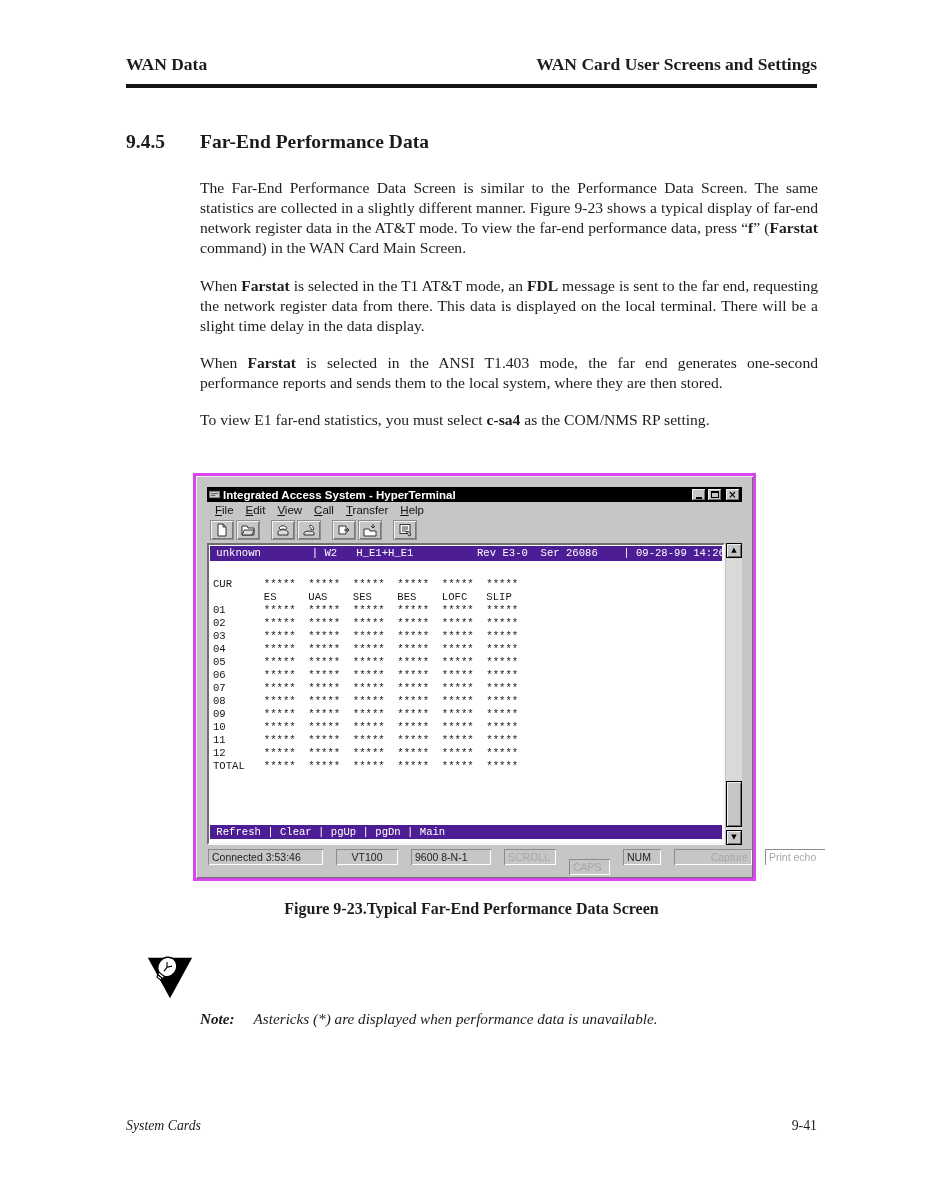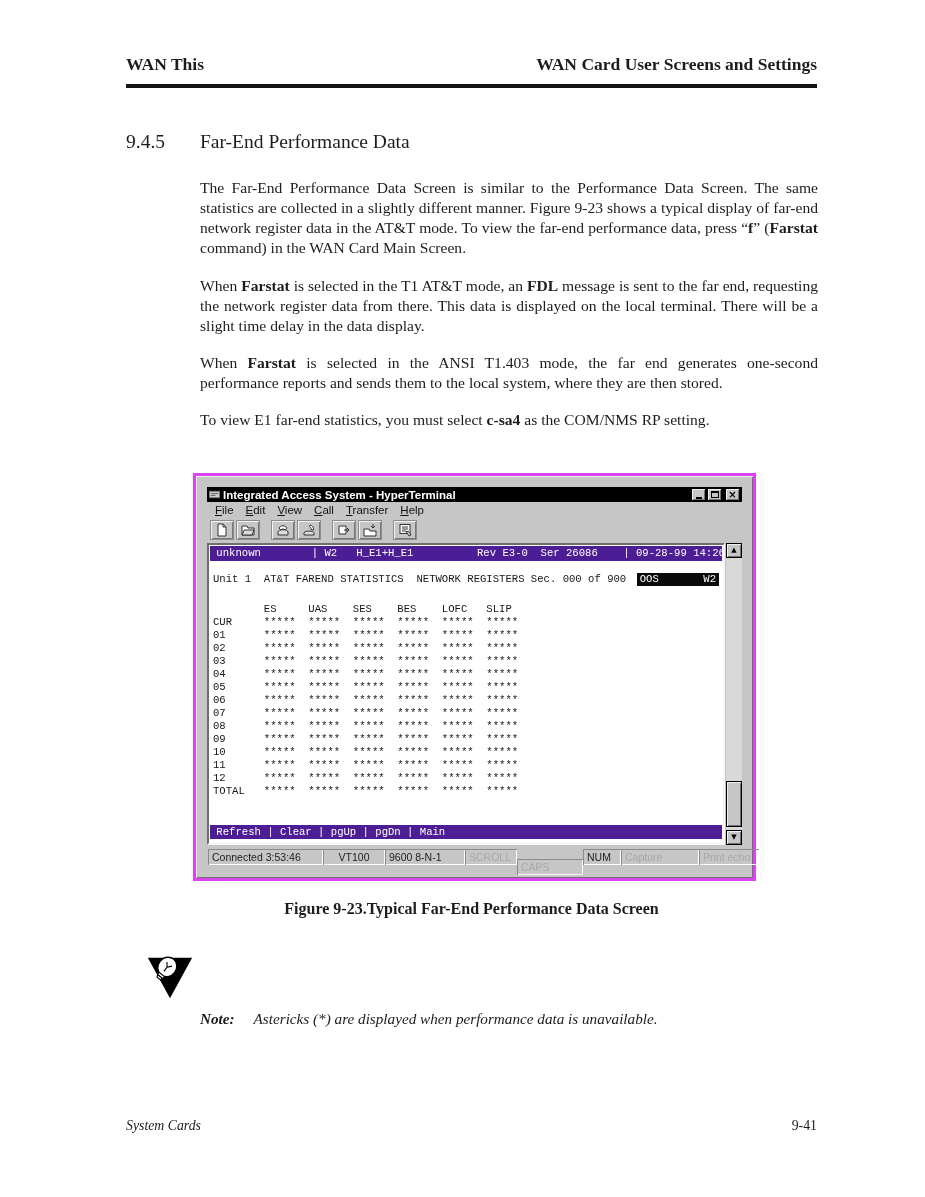--- a/index.html
+++ b/index.html
@@ -3,21 +3,21 @@
 <meta charset="utf-8">
 <style>
   *{margin:0;padding:0;box-sizing:border-box}
   html,body{background:#8a8a8a}
   .page{position:relative;width:925px;height:1197px;margin:0 auto;background:#ffffff;
         font-family:"Liberation Serif",serif;color:#1c1c1c;overflow:hidden}
 
   
   .header{position:absolute;left:126px;right:108px;top:54px;display:flex;justify-content:space-between;
           font-weight:bold;font-size:17.5px;padding-bottom:9px;border-bottom:4px solid #141414}
-  .section-heading{position:absolute;left:126px;top:131px;display:flex;font-size:19.5px;font-weight:normal}
+  .section-heading{position:absolute;left:126px;top:131px;display:flex;font-size:19.5px;font-weight:bold}
   .section-heading .num{width:74px}
   .para{position:absolute;left:200px;width:618px;font-size:15.6px;line-height:19.9px;text-align:justify}
   .p0{top:178px}.p1{top:276px}.p2{top:353px}.p3{top:410px}
   .para b{font-weight:bold}
   .caption{position:absolute;left:126px;right:108px;top:900px;text-align:center;font-weight:bold;font-size:16px}
   .note-icon{position:absolute;left:146px;top:955px;width:48px;height:47px}
   .note-row{position:absolute;left:200px;top:1010px;width:620px;display:flex;gap:19px;
             font-size:15.2px;font-style:italic}
   .note-label{font-weight:bold}
   .footer{position:absolute;left:126px;right:108px;top:1118px;display:flex;justify-content:space-between;font-size:13.8px}
@@ -64,35 +64,35 @@
   .bottombar{margin:auto 1px 4px;line-height:14px}
 
   .scroll{width:16px;flex:none;margin-left:1px;display:flex;flex-direction:column}
   .sbtn{height:15px;flex:none;background:#c6c6c6;border:1px solid #000;
         box-shadow:inset 1px 1px 0 #f0f0f0,inset -1px -1px 0 #707070;
         font:7px/13px "DejaVu Sans",sans-serif;text-align:center;color:#000;padding:0}
   .strack{flex:1;position:relative;background:#d9d9d9}
   .sthumb{position:absolute;left:0;right:0;bottom:3px;height:46px;background:#c6c6c6;border:1px solid #000;
           box-shadow:inset 1px 1px 0 #f0f0f0,inset -1px -1px 0 #707070}
 
-  .statusbar{height:20px;flex:none;display:flex;align-items:center;gap:0;margin-top:2px;padding:0 1px;
+  .statusbar{height:20px;flex:none;display:flex;align-items:center;gap:13px;margin-top:2px;padding:0 1px;
              font-size:10.5px;color:#222}
   .panel{height:16px;line-height:14px;padding:1px 4px;white-space:nowrap;overflow:hidden;flex:none;
          box-shadow:inset 1px 1px 0 #8b8b8b,inset -1px -1px 0 #fff}
   .panel.disabled{color:#a8a8a8}
   .grip{width:13px;height:13px;margin-left:auto;align-self:flex-end;
         background:repeating-linear-gradient(135deg,transparent 0 2px,#8f8f8f 2px 3px,#fdfdfd 3px 4px)}
 </style>
 </head>
 <body>
 
 <div class="page">
 
   <div class="header">
-    <span>WAN This</span>
+    <span>WAN Data</span>
     <span>WAN Card User Screens and Settings</span>
   </div>
 
   <div class="section-heading">
     <span class="num">9.4.5</span>
     <span>Far-End Performance Data</span>
   </div>
 
   <p class="para p0">The Far-End Performance Data Screen is similar to the Performance Data Screen. The same statistics are collected in a slightly different manner. Figure 9-23 shows a typical display of far-end network register data in the AT&amp;T mode. To view the far-end performance data, press “<b>f</b>” (<b>Farstat</b> command) in the WAN Card Main Screen.</p>
   <p class="para p1">When <b>Farstat</b> is selected in the T1 AT&amp;T mode, an <b>FDL</b> message is sent to the far end, requesting the network register data from there. This data is displayed on the local terminal. There will be a slight time delay in the data display.</p>
@@ -174,27 +174,23 @@
             <rect x="2" y="1.5" width="10" height="9" fill="#fff" stroke="#333"></rect>
             <path d="M4 4h6M4 6h6M4 8h4" stroke="#333"></path>
             <path d="M8 8.5l3 4.5 2-1-2.5-3.5z" fill="#ddd" stroke="#333"></path>
           </svg>
         </button>
       </div>
 
     <div class="client">
       <div class="termframe">
         <div class="invbar"> unknown        | W2   H_E1+H_E1          Rev E3-0  Ser 26086    | 09-28-99 14:26</div>
-        <div class="unitline">
-          <span class="tline">Unit 1  AT&amp;T FAREND STATISTICS  NETWORK REGISTERS Sec. 000 of 900</span>
-          <span class="badge">OOS       W2</span>
-        </div>
         <div class="stats">
+            <div class="tline">CUR     *****  *****  *****  *****  *****  *****  </div>
             <div class="tline">        ES     UAS    SES    BES    LOFC   SLIP   </div>
-            <div class="tline">CUR     *****  *****  *****  *****  *****  *****  </div>
             <div class="tline">01      *****  *****  *****  *****  *****  *****  </div>
             <div class="tline">02      *****  *****  *****  *****  *****  *****  </div>
             <div class="tline">03      *****  *****  *****  *****  *****  *****  </div>
             <div class="tline">04      *****  *****  *****  *****  *****  *****  </div>
             <div class="tline">05      *****  *****  *****  *****  *****  *****  </div>
             <div class="tline">06      *****  *****  *****  *****  *****  *****  </div>
             <div class="tline">07      *****  *****  *****  *****  *****  *****  </div>
             <div class="tline">08      *****  *****  *****  *****  *****  *****  </div>
             <div class="tline">09      *****  *****  *****  *****  *****  *****  </div>
             <div class="tline">10      *****  *****  *****  *****  *****  *****  </div>
@@ -211,23 +207,23 @@
         </div>
         <button class="sbtn">▼</button>
       </div>
     </div>
 
     <div class="statusbar">
         <span class="panel" style="width: 115px;">Connected 3:53:46</span>
         <span class="panel" style="width: 62px; text-align: center;">VT100</span>
         <span class="panel" style="width: 80px;">9600 8-N-1</span>
         <span class="panel disabled" style="width: 52px;">SCROLL</span>
-        <span class="panel disabled" style="width: 66px; margin-top: 20px;">CAPS</span>
+        <span class="panel disabled" style="width: 41px; margin-top: 20px;">CAPS</span>
         <span class="panel" style="width: 38px;">NUM</span>
-        <span class="panel disabled" style="width: 78px;">Capture</span>
+        <span class="panel disabled" style="width: 78px; text-align: right;">Capture</span>
         <span class="panel disabled" style="width: 60px;">Print echo</span>
         <span class="grip"></span>
       </div>
   </div>
 
   <div class="caption">Figure 9-23.Typical Far-End Performance Data Screen</div>
 
   <div class="note-icon">
     <svg viewBox="0 0 52 50">
       <path d="M2 3 L50 3 L26 47 Z" fill="#000"></path>

